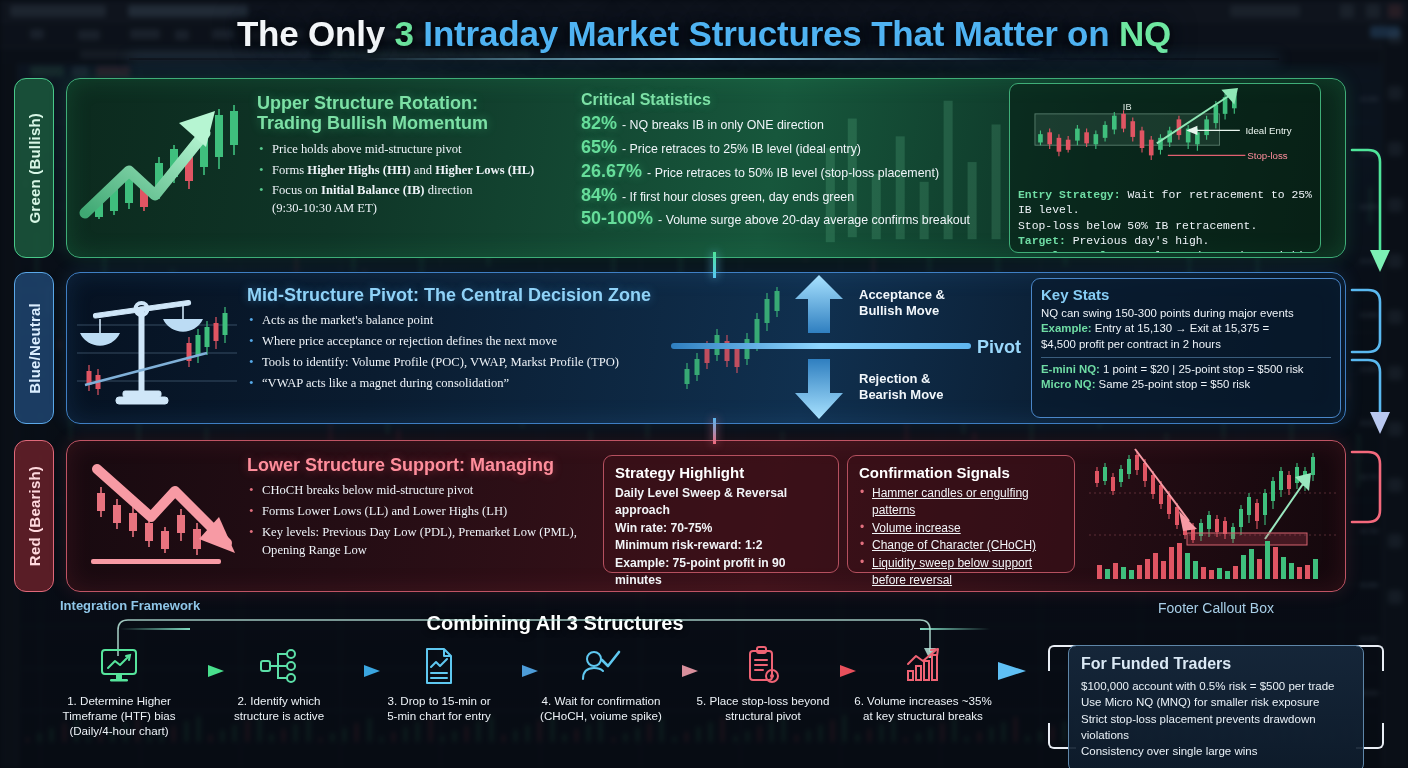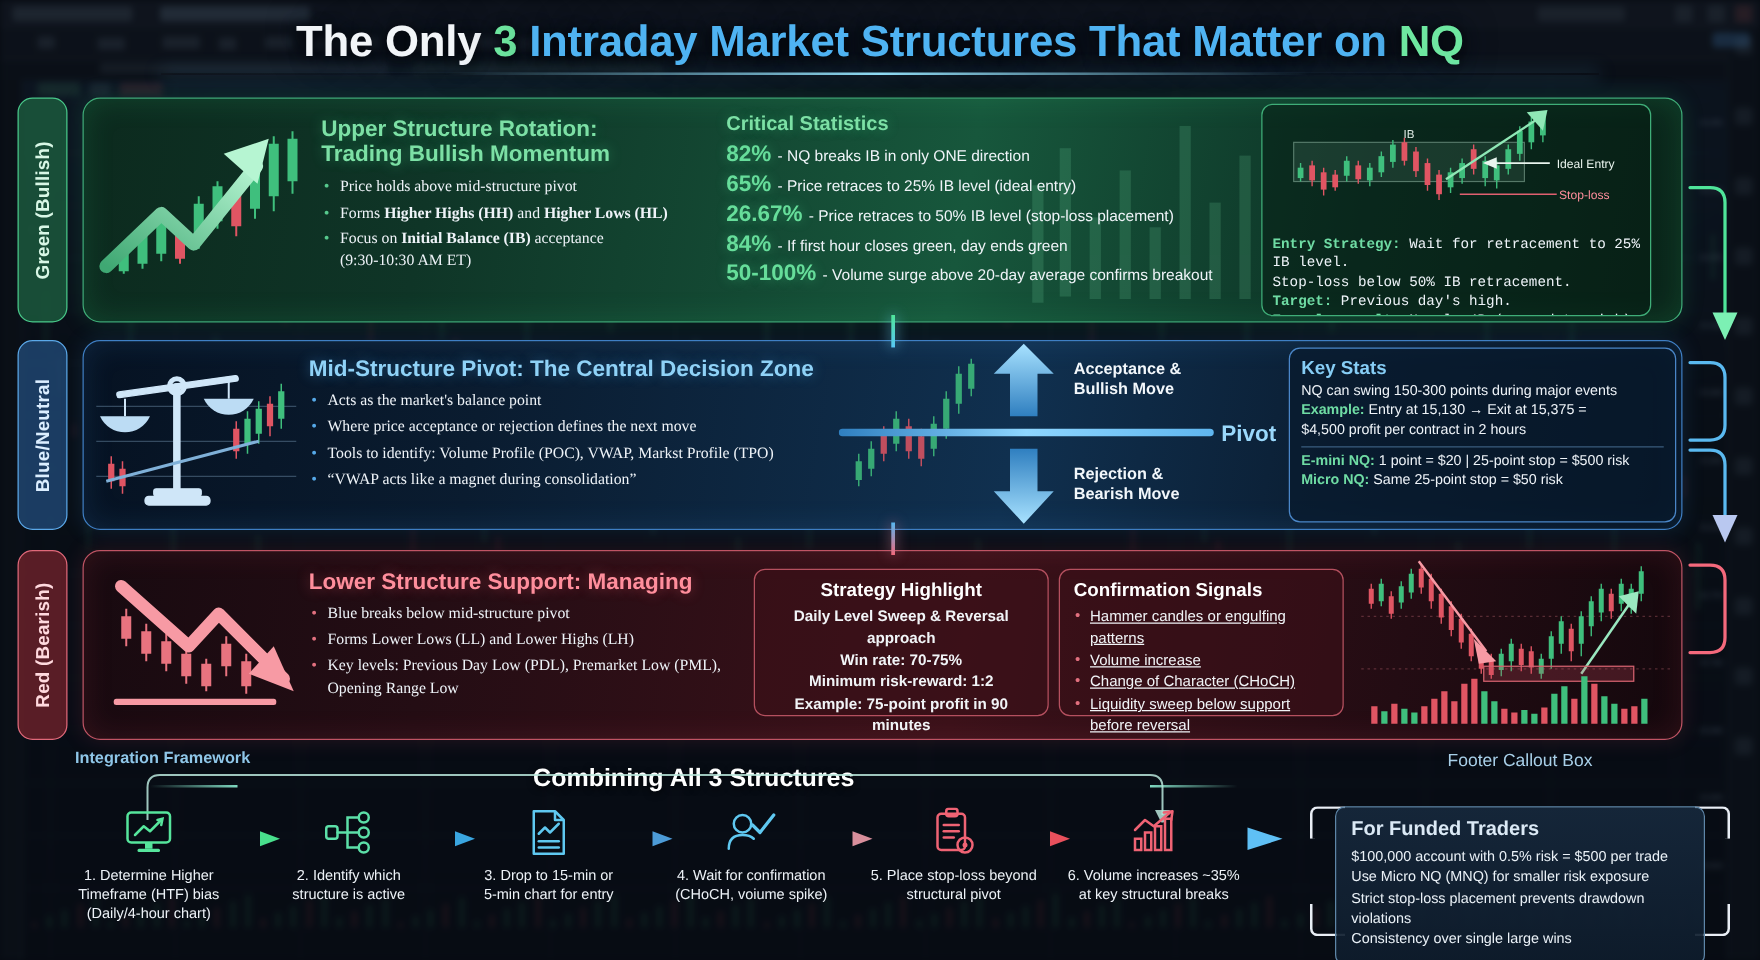--- a/index.html
+++ b/index.html
@@ -589,21 +589,21 @@
       </div>
 
       <div class="body-col" style="max-width:320px;">
         <h2 class="sec-title">
           <span>Upper Structure Rotation:</span><br>
           <span>Trading Bullish Momentum</span>
         </h2>
         <ul class="bl">
           <li><span>Price holds above mid-structure pivot</span></li>
           <li><span>Forms </span><b>Higher Highs (HH)</b><span> and </span><b>Higher Lows (HL)</b></li>
-          <li><span>Focus on </span><b>Initial Balance (IB)</b><span> acceptance</span><br><span style="margin-left:0">(9:30-10:30 AM ET)</span></li>
+          <li><span>Focus on </span><b>Initial Balance (IB)</b><span> direction</span><br><span style="margin-left:0">(9:30-10:30 AM ET)</span></li>
         </ul>
       </div>
 
       <div class="stats-col" style="width:432px;padding-left:4px;">
         <h3>Critical Statistics</h3>
         <div class="stat-row">
           <span class="stat-num">82%</span>
           <span class="stat-txt">- NQ breaks IB in only ONE direction</span>
         </div>
         <div class="stat-row">
@@ -923,27 +923,27 @@
           </g>
           <path d="M30 28 L84 76 L108 50 L160 102" stroke="#f79aa4" stroke-width="10" fill="none" stroke-linecap="round" stroke-linejoin="round"></path>
           <path d="M132 98 L168 112 L152 76 Z" fill="#f79aa4"></path>
           <rect x="24" y="118" width="130" height="5" rx="2" fill="#f79aa4"></rect>
         </svg>
       </div>
 
       <div class="body-col" style="max-width:360px;padding-top:14px;">
         <h2 class="sec-title">Lower Structure Support: Managing</h2>
         <ul class="bl">
-          <li><span>Blue breaks below mid-structure pivot</span></li>
+          <li><span>CHoCH breaks below mid-structure pivot</span></li>
           <li><span>Forms Lower Lows (LL) and Lower Highs (LH)</span></li>
           <li><span>Key levels: Previous Day Low (PDL), Premarket Low (PML),</span><br><span>Opening Range Low</span></li>
         </ul>
       </div>
 
-      <div class="subcard" style="width:236px;margin:14px 8px 18px 0;padding:8px 11px;text-align:center;">
+      <div class="subcard" style="width:236px;margin:14px 8px 18px 0;padding:8px 11px;">
         <h4>Strategy Highlight</h4>
         <div class="ln">Daily Level Sweep &amp; Reversal approach</div>
         <div class="ln">Win rate: 70-75%</div>
         <div class="ln">Minimum risk-reward: 1:2</div>
         <div class="ln">Example: 75-point profit in 90 minutes</div>
       </div>
 
       <div class="subcard" style="width:228px;margin:14px 8px 18px 0;padding:8px 11px;">
         <h4>Confirmation Signals</h4>
         <ul>

